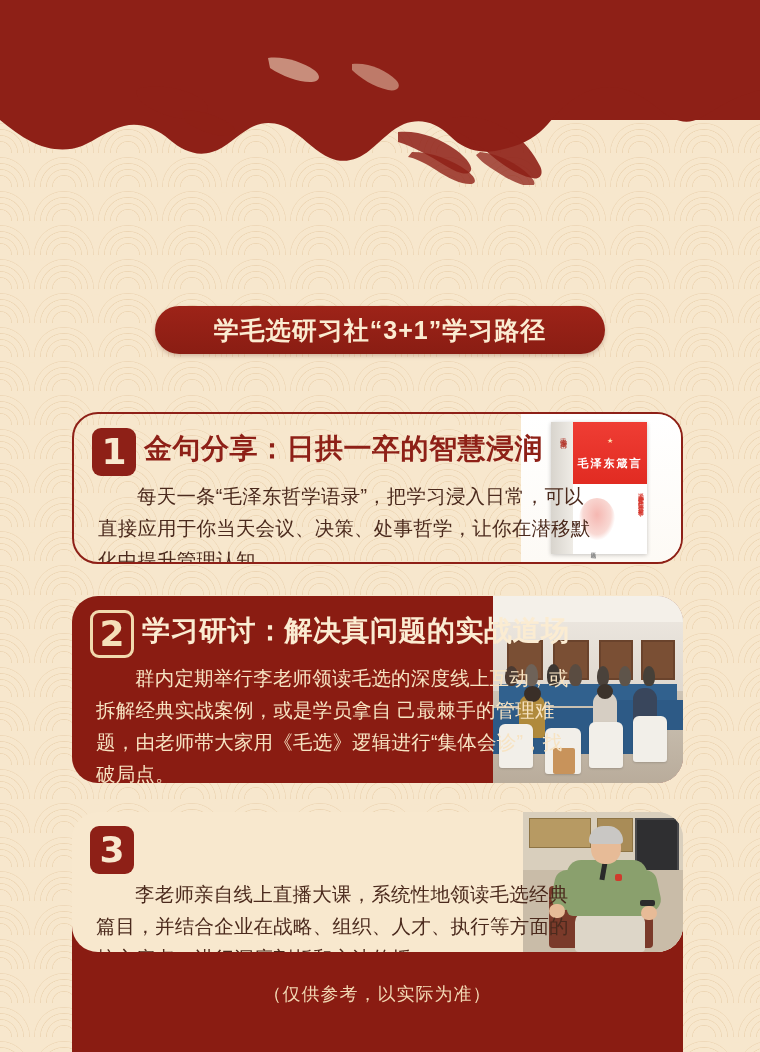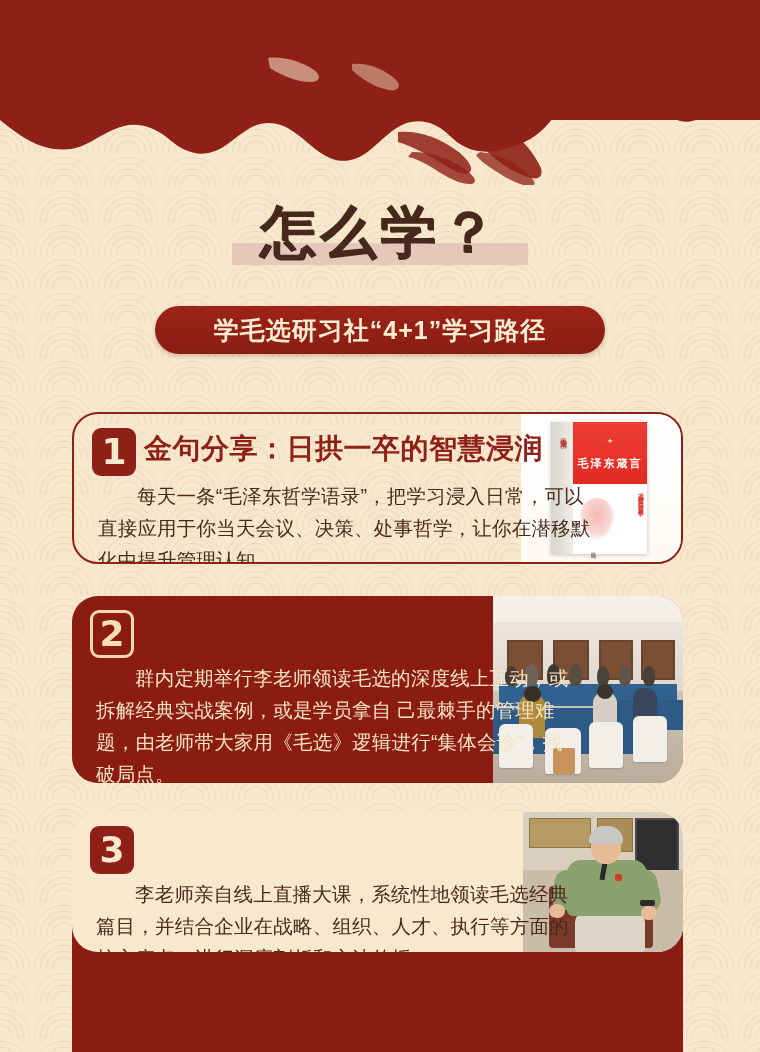--- a/index.html
+++ b/index.html
@@ -286,27 +286,23 @@
         C298,82 282,76 270,68 Z" opacity="0.55"></path>
       <path fill="#f8e8ce" d="M352,64 C368,62 386,70 396,80 C402,86 398,92 388,90
         C374,87 360,78 352,70 Z" opacity="0.45"></path>
       <path fill="#8e2017" d="M140,88 C160,84 184,88 200,98 C212,106 210,116 196,118
         C178,121 158,114 144,104 C136,98 134,90 140,88 Z" opacity="0.9"></path>
       <path fill="#8e2017" d="M182,110 C200,110 218,116 230,124 C238,130 236,136 226,136
         C214,136 198,130 186,122 Z" opacity="0.8"></path>
     </svg>
   </div>
 
-  <div class="headline-wrap">
-    <div class="headline-hl"></div>
-    <div class="headline">怎么学？</div>
-  </div>
 
   <div class="pill">
-    <span>学毛选研习社“4+1”学习路径</span>
+    <span>学毛选研习社“3+1”学习路径</span>
   </div>
 
   <div class="bottom-band"></div>
 
   <div class="card" id="card1">
     <div class="card-inner">
       <div class="media" id="book">
         <div class="book-obj">
           <div class="book-spine">
             <div class="sp-t">毛泽东箴言</div>
@@ -358,20 +354,21 @@
         <div class="rm-chair" style="left:6px; top:128px; width:34px; height:44px;"></div>
         <div class="rm-chair" style="left:52px; top:132px; width:36px; height:46px;"></div>
         <div class="rm-chair" style="left:96px; top:126px; width:34px; height:46px;"></div>
         <div class="rm-chair" style="left:140px; top:120px; width:34px; height:46px;"></div>
         <div class="rm-bag" style="left:60px; top:152px; width:22px; height:26px;"></div>
       </div>
 
       <div class="num-badge badge-outline">
         <span>2</span>
       </div>
+      <div class="card-title title-light">学习研讨：解决真问题的实战道场</div>
       <div class="card-body body-light" style="width:474px;">群内定期举行李老师领读毛选的深度线上互动，或拆解经典实战案例，或是学员拿自 己最棘手的管理难题，由老师带大家用《毛选》逻辑进行“集体会诊”，找破局点。</div>
     </div>
   </div>
 
   <div class="card" id="card3">
     <div class="card-inner">
       <div class="media" id="teacher">
         <div class="tc-wallA"></div>
         <div class="tc-plaque" style="left:6px; top:6px; width:62px; height:30px;"></div>
         <div class="tc-plaque" style="left:74px; top:6px; width:36px; height:34px; background:#a98c57;"></div>
@@ -392,15 +389,16 @@
       </div>
 
       <div class="num-badge badge-filled">
         <span>3</span>
       </div>
       <div class="card-body body-dark" style="width:484px;">李老师亲自线上直播大课，系统性地领读毛选经典篇目，并结合企业在战略、组织、人才、执行等方面的核心痛点，进行深度剖析和方法传授。</div>
     </div>
   </div>
 
   <div class="bottom-text">
+    <div class="bt-sub">（仅供参考，以实际为准）</div>
   </div>
 
 </div>
 
 </body></html>

